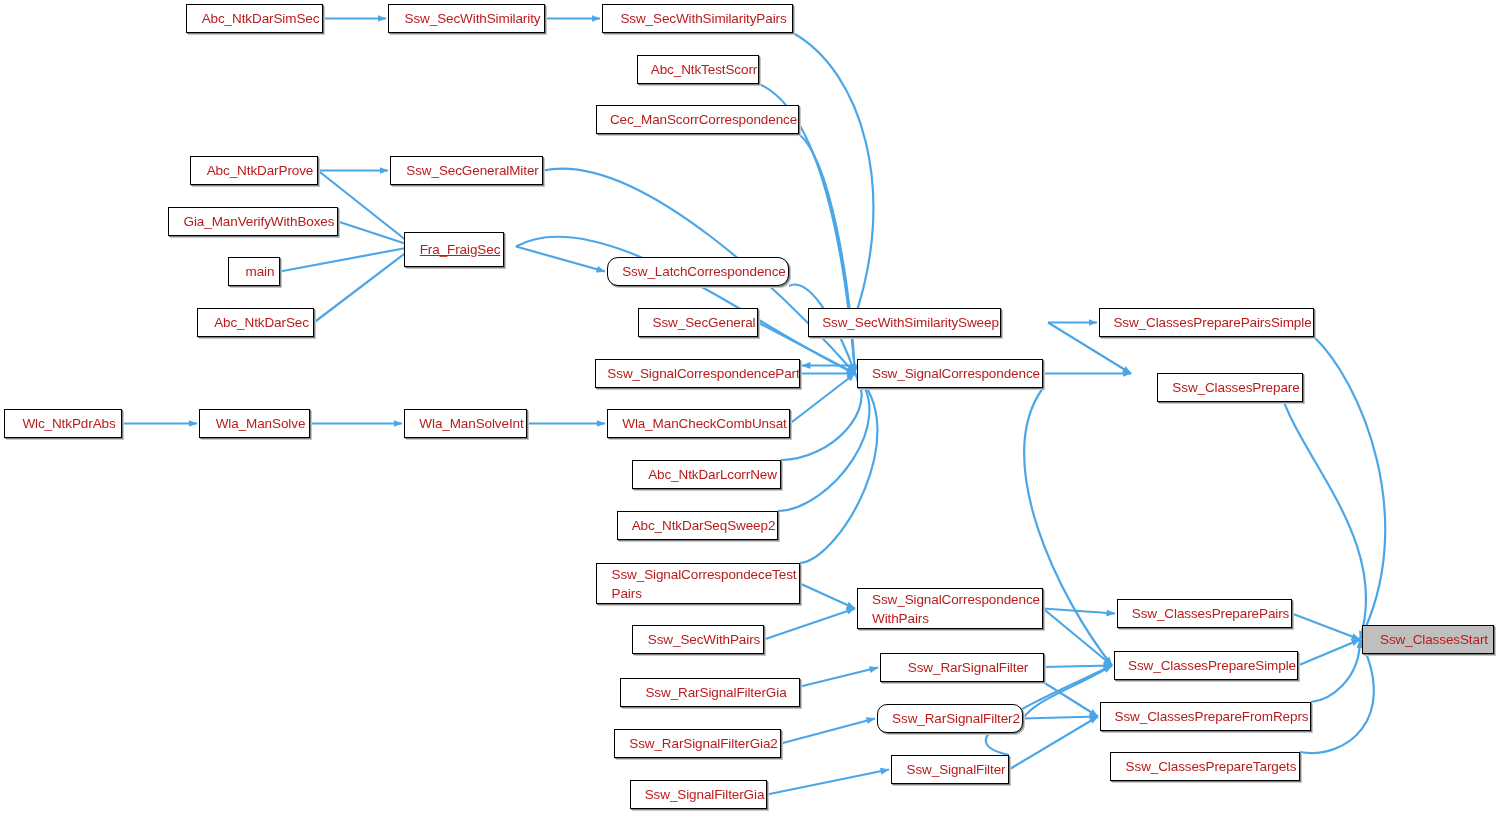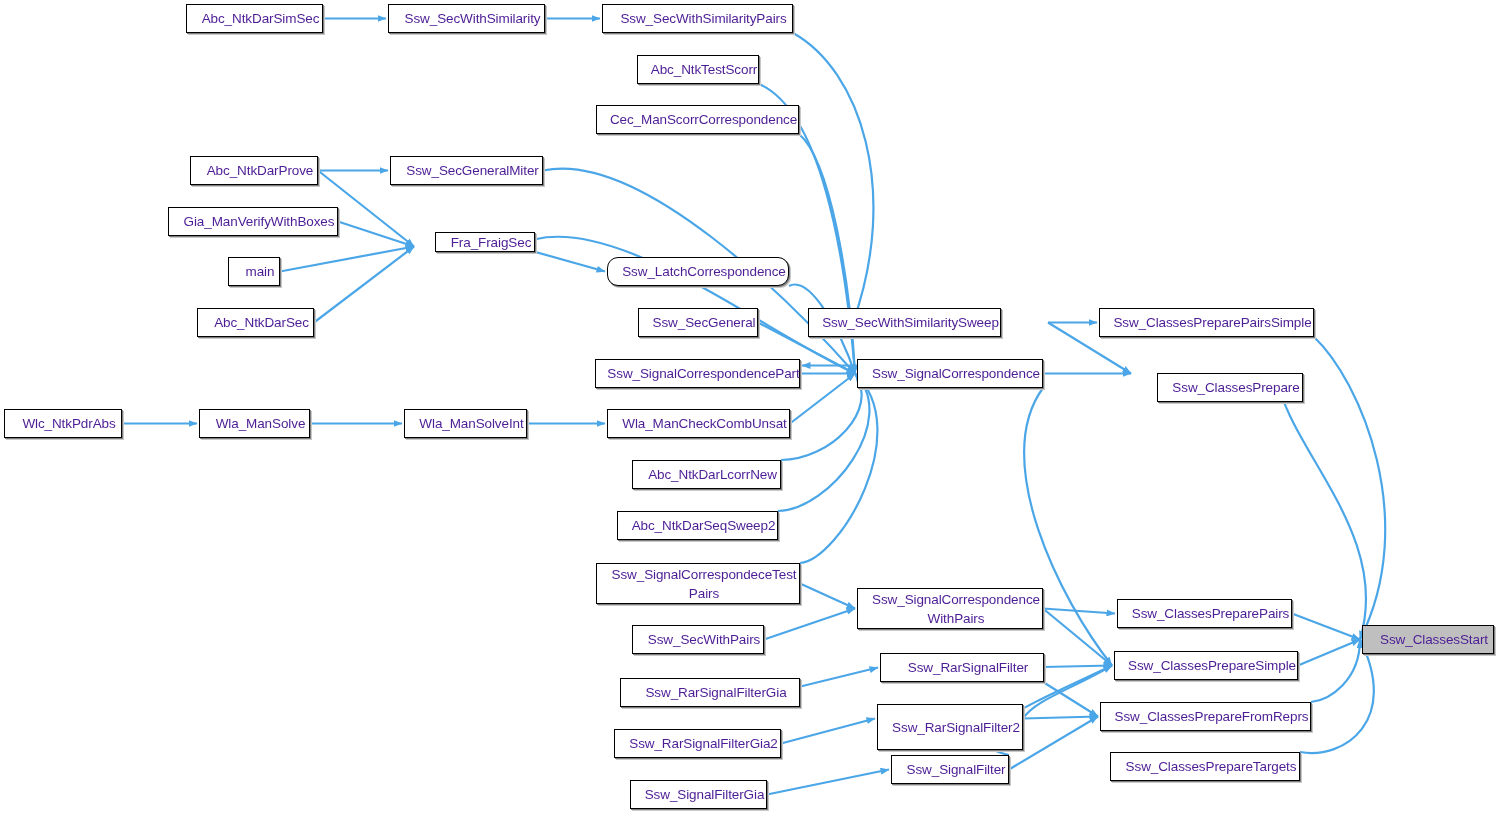--- a/index.html
+++ b/index.html
@@ -15,22 +15,22 @@
   #edges{position:absolute;left:0;top:0;width:1498px;height:813px;}
   .node{
     position:absolute;
     box-sizing:border-box;
     background:#ffffff;
     border:1px solid #000000;
     box-shadow:1px 1px 0 0 #808080, 2px 2px 0 0 #c8c8c8;
     display:flex;
     align-items:center;
     justify-content:center;
-    text-align:center;
-    color:#4c1d95;
+    text-align:left;
+    color:#b91c1c;
     font-size:13.5px;
     line-height:19px;
     letter-spacing:-0.1px;
     white-space:pre-line;
     z-index:2;
     padding-left:12px;
   }
   .node.highlight{background:#bfbfbf;}
 </style>
 </head>
@@ -95,21 +95,21 @@
   </svg>
   <div id="nodes">
       <div class="node" style="left: 186px; top: 4px; width: 137px; height: 29px;">Abc_NtkDarSimSec</div>
       <div class="node" style="left: 388px; top: 4px; width: 157px; height: 29px;">Ssw_SecWithSimilarity</div>
       <div class="node" style="left: 602px; top: 4px; width: 191px; height: 29px;">Ssw_SecWithSimilarityPairs</div>
       <div class="node" style="left: 637px; top: 55px; width: 122px; height: 29px;">Abc_NtkTestScorr</div>
       <div class="node" style="left: 596px; top: 105px; width: 203px; height: 29px;">Cec_ManScorrCorrespondence</div>
       <div class="node" style="left: 190px; top: 156px; width: 128px; height: 29px;">Abc_NtkDarProve</div>
       <div class="node" style="left: 390px; top: 156px; width: 153px; height: 29px;">Ssw_SecGeneralMiter</div>
       <div class="node" style="left: 168px; top: 207px; width: 170px; height: 29px;">Gia_ManVerifyWithBoxes</div>
-      <div class="node" style="left: 435px; top: 232px; width: 100px; height: 20px;">Fra_FraigSec</div>
+      <div class="node" style="left: 404px; top: 232px; width: 100px; height: 35px; text-decoration: underline;">Fra_FraigSec</div>
       <div class="node" style="left: 228px; top: 257px; width: 52px; height: 29px;">main</div>
       <div class="node" style="left: 607px; top: 257px; width: 182px; height: 29px; border-radius: 11px;">Ssw_LatchCorrespondence</div>
       <div class="node" style="left: 197px; top: 308px; width: 117px; height: 29px;">Abc_NtkDarSec</div>
       <div class="node" style="left: 638px; top: 308px; width: 120px; height: 29px;">Ssw_SecGeneral</div>
       <div class="node" style="left: 808px; top: 308px; width: 193px; height: 29px;">Ssw_SecWithSimilaritySweep</div>
       <div class="node" style="left: 1099px; top: 308px; width: 215px; height: 29px;">Ssw_ClassesPreparePairsSimple</div>
       <div class="node" style="left: 595px; top: 359px; width: 205px; height: 29px;">Ssw_SignalCorrespondencePart</div>
       <div class="node" style="left: 857px; top: 359px; width: 186px; height: 29px;">Ssw_SignalCorrespondence</div>
       <div class="node" style="left: 1133px; top: 373px; width: 146px; height: 29px; margin-left: 24px;">Ssw_ClassesPrepare</div>
       <div class="node" style="left: 4px; top: 409px; width: 118px; height: 29px;">Wlc_NtkPdrAbs</div>
@@ -121,20 +121,20 @@
       <div class="node" style="left: 596px; top: 563px; width: 204px; height: 41px;">Ssw_SignalCorrespondeceTest
 Pairs</div>
       <div class="node" style="left: 857px; top: 588px; width: 186px; height: 41px;">Ssw_SignalCorrespondence
 WithPairs</div>
       <div class="node" style="left: 1117px; top: 599px; width: 175px; height: 29px;">Ssw_ClassesPreparePairs</div>
       <div class="node" style="left: 632px; top: 625px; width: 132px; height: 29px;">Ssw_SecWithPairs</div>
       <div class="node highlight" style="left: 1362px; top: 625px; width: 132px; height: 29px;">Ssw_ClassesStart</div>
       <div class="node" style="left: 880px; top: 653px; width: 164px; height: 29px;">Ssw_RarSignalFilter</div>
       <div class="node" style="left: 1114px; top: 651px; width: 184px; height: 29px;">Ssw_ClassesPrepareSimple</div>
       <div class="node" style="left: 620px; top: 678px; width: 180px; height: 29px;">Ssw_RarSignalFilterGia</div>
-      <div class="node" style="left: 877px; top: 704px; width: 146px; height: 46px;">Ssw_RarSignalFilter2</div>
+      <div class="node" style="left: 877px; top: 704px; width: 146px; height: 29px; border-radius: 10px;">Ssw_RarSignalFilter2</div>
       <div class="node" style="left: 1100px; top: 702px; width: 211px; height: 29px;">Ssw_ClassesPrepareFromReprs</div>
       <div class="node" style="left: 614px; top: 729px; width: 167px; height: 29px;">Ssw_RarSignalFilterGia2</div>
       <div class="node" style="left: 891px; top: 755px; width: 118px; height: 29px;">Ssw_SignalFilter</div>
       <div class="node" style="left: 1110px; top: 752px; width: 190px; height: 29px;">Ssw_ClassesPrepareTargets</div>
       <div class="node" style="left: 630px; top: 780px; width: 137px; height: 29px;">Ssw_SignalFilterGia</div>
     </div>
 </div>
 
 </body></html>

